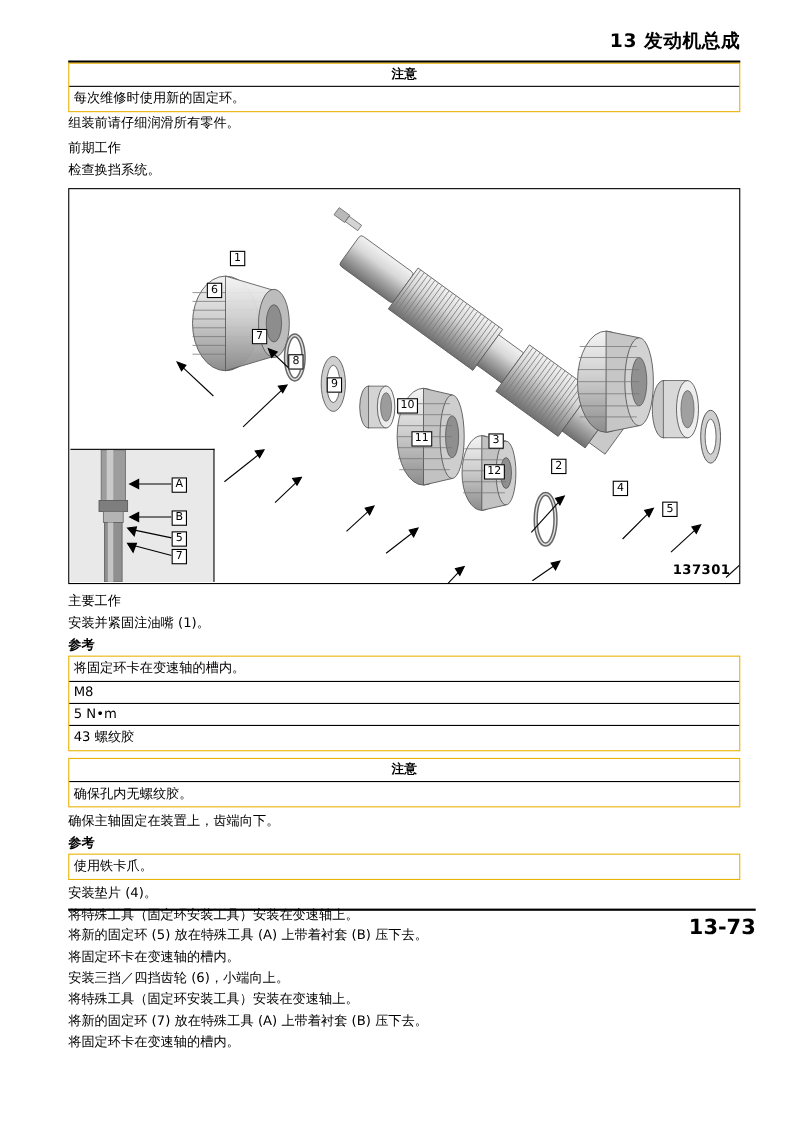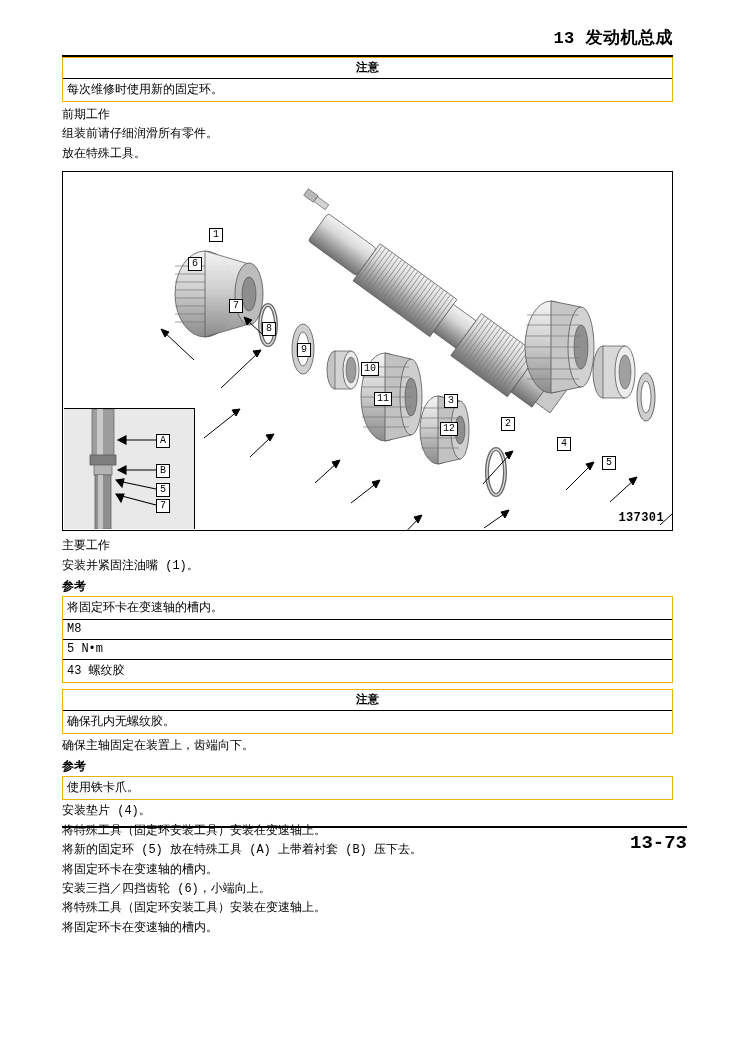--- a/index.html
+++ b/index.html
@@ -14,21 +14,20 @@
     color: #000000;
     position: relative;
     overflow: hidden;
   }
   .page {
     position: relative;
     width: 735px;
     height: 876px;
     box-sizing: border-box;
     padding: 0 62px;
-    font-family: Liberation Mono, monospace;
   }
   
   .header {
     text-align: right;
     font-size: 17px;
     font-weight: bold;
     padding-top: 26px;
     letter-spacing: 0.5px;
   }
   .header-rule {
@@ -131,23 +130,23 @@
 
   <div class="header">13 发动机总成</div>
   <div class="header-rule"></div>
 
 
   <div class="box">
     <div class="box-title">注意</div>
     <div class="box-row">每次维修时使用新的固定环。</div>
   </div>
 
+  <div class="plain-line">组装前请仔细润滑所有零件。</div>
   <div class="plain-line" style="margin-top:4px;">前期工作</div>
-  <div class="plain-line">组装前请仔细润滑所有零件。</div>
-  <div class="plain-line">放在特殊工具。</div>
+  <div class="plain-line">检查换挡系统。</div>
 
   <div class="figure">
 
     <svg width="609" height="358" viewBox="0 0 609 358" style="position:absolute;left:0;top:0;">
       <defs>
         <linearGradient id="gshaft" x1="0" y1="0" x2="0" y2="1">
           <stop offset="0%" stop-color="#f2f2f2"></stop>
           <stop offset="35%" stop-color="#d8d8d8"></stop>
           <stop offset="65%" stop-color="#a5a5a5"></stop>
           <stop offset="100%" stop-color="#6f6f6f"></stop>
@@ -418,20 +417,21 @@
     <div class="box-row">使用铁卡爪。</div>
   </div>
 
   <div class="body-list">
     <div class="plain-line">安装垫片 (4)。</div>
     <div class="plain-line">将特殊工具（固定环安装工具）安装在变速轴上。</div>
     <div class="plain-line">将新的固定环 (5) 放在特殊工具 (A) 上带着衬套 (B) 压下去。</div>
     <div class="plain-line">将固定环卡在变速轴的槽内。</div>
     <div class="plain-line">安装三挡／四挡齿轮 (6)，小端向上。</div>
     <div class="plain-line">将特殊工具（固定环安装工具）安装在变速轴上。</div>
+    <div class="plain-line">将新的固定环 (7) 放在特殊工具 (A) 上带着衬套 (B) 压下去。</div>
     <div class="plain-line">将固定环卡在变速轴的槽内。</div>
   </div>
 
   <div style="position:absolute;left:62px;right:48px;bottom:22px;">
     <div class="footer-rule"></div>
     <div class="footer">13-73</div>
   </div>
 
 </div>
 

